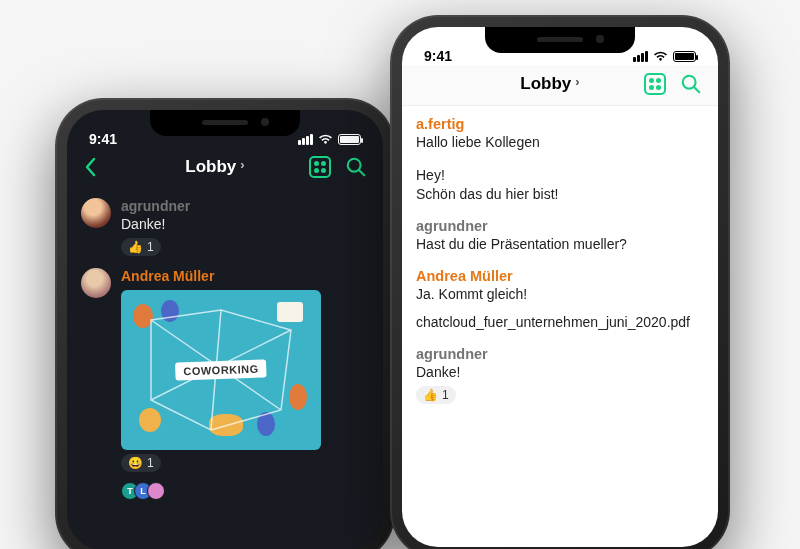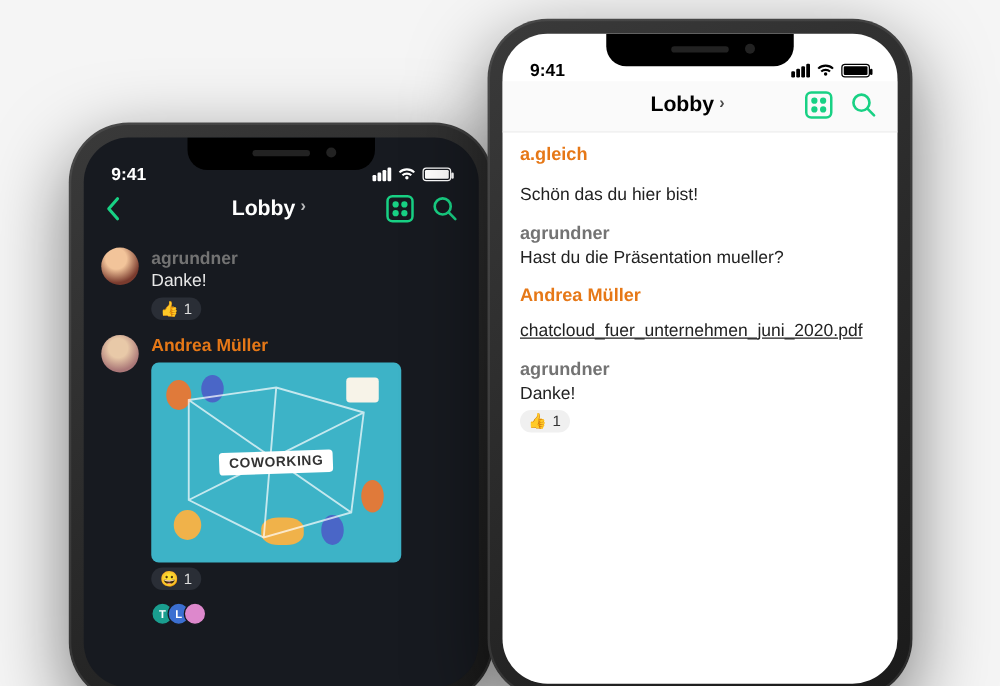--- a/index.html
+++ b/index.html
@@ -139,21 +139,21 @@
   .people{ position:absolute; border-radius:50%; }
   .membership {
     display:flex; align-items:center; gap:6px;
     font-size:13px; font-style:italic; color:#bbb; margin-top:10px;
   }
   .mini-avatars{ display:flex; }
   .mini-avatars span{ width:18px; height:18px; border-radius:50%; border:1px solid #171a20; margin-left:-5px; display:flex; align-items:center; justify-content:center; font-size:9px; font-weight:700; font-style:normal;}
   .mini-avatars span:first-child{ margin-left:0;}
   .light .chat .block { margin-bottom: 14px; }
   .light .sender { font-size:14.5px;}
-  .filelink { text-decoration: underline; }
+  .filelink { }
   .chev-small{ font-size:13px; opacity:0.7;}
 </style>
 </head>
 <body>
 
 <div class="phone dark">
   <div class="screen">
     <div class="notch"></div>
     <div class="statusbar">
       <span>9:41</span>
@@ -290,31 +290,34 @@
         <span class="icon-btn">
           <svg width="22" height="22" viewBox="0 0 24 24">
               <circle cx="10" cy="10" r="7" fill="none" stroke="#18d184" stroke-width="2.3"></circle>
               <line x1="15.2" y1="15.2" x2="21" y2="21" stroke="#18d184" stroke-width="2.3" stroke-linecap="round"></line>
             </svg>
         </span>
       </div>
     </div>
     <div class="chat">
       <div class="block">
-        <div class="sender orange">a.gleich</div>
-      </div>
-      <div class="block">
-        <div class="text" style="margin-top:10px">Schön das du hier bist!</div>
+        <div class="sender orange">a.fertig</div>
+        <div class="text">Hallo liebe Kollegen</div>
+      </div>
+      <div class="block">
+        <div class="text">Hey!</div>
+        <div class="text" style="">Schön das du hier bist!</div>
       </div>
       <div class="block">
         <div class="sender teal">agrundner</div>
         <div class="text">Hast du die Präsentation mueller?</div>
       </div>
       <div class="block">
         <div class="sender orange">Andrea Müller</div>
+        <div class="text">Ja. Kommt gleich!</div>
         <div class="text filelink" style="margin-top:10px">chatcloud_fuer_unternehmen_juni_2020.pdf</div>
       </div>
       <div class="block">
         <div class="sender teal">agrundner</div>
         <div class="text">Danke!</div>
         <div class="reaction">
           <span>👍</span>
           <span>1</span>
         </div>
       </div>

